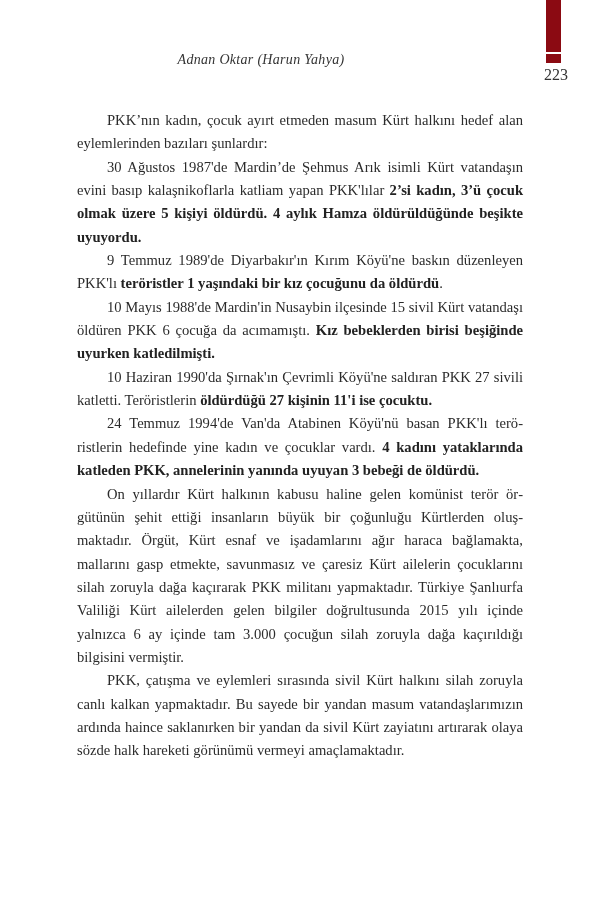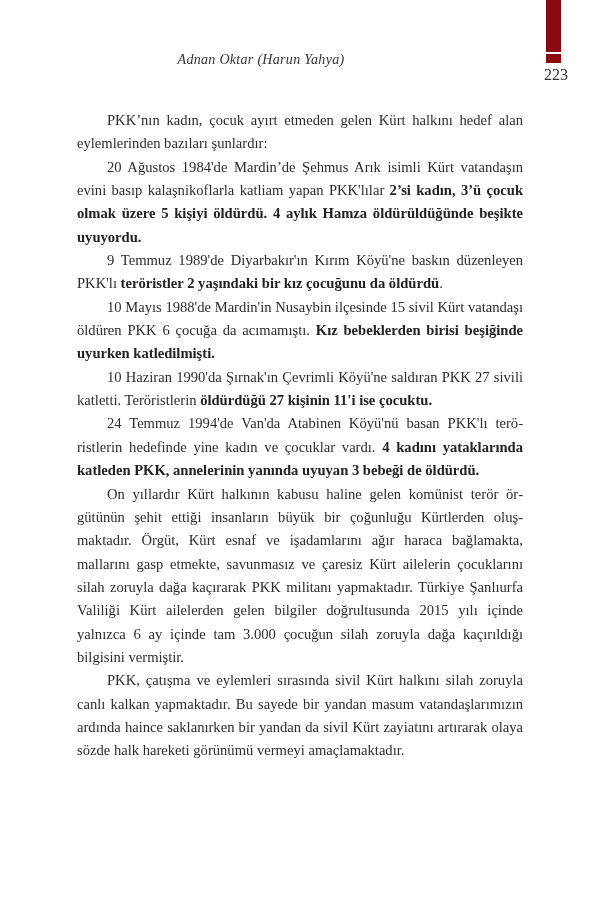--- a/index.html
+++ b/index.html
@@ -23,27 +23,27 @@
 <div class="marker-top" style="background: rgb(139, 10, 18);"></div>
 <div class="marker-bottom" style="background: rgb(139, 10, 18);"></div>
 
 <div class="running-head">
   <span>Adnan Oktar (Harun Yahya)</span>
 </div>
 <div class="page-number">223</div>
 
 <div class="body-text">
   <p>
-    <span>PKK’nın kadın, çocuk ayırt etmeden gelen Kürt halkını hedef alan eylemlerinden bazıları şunlardır:</span>
+    <span>PKK’nın kadın, çocuk ayırt etmeden masum Kürt halkını hedef alan eylemlerinden bazıları şunlardır:</span>
   </p>
   <p>
-    <span>20 Ağustos 1984'de Mardin’de Şehmus Arık isimli Kürt vatandaşın evini basıp kalaşnikoflarla katliam yapan PKK'lılar </span><b>2’si kadın, 3’ü çocuk olmak üzere 5 kişiyi öldürdü. 4 aylık Hamza öldürüldüğünde beşikte uyuyordu.</b>
+    <span>30 Ağustos 1987'de Mardin’de Şehmus Arık isimli Kürt vatandaşın evini basıp kalaşnikoflarla katliam yapan PKK'lılar </span><b>2’si kadın, 3’ü çocuk olmak üzere 5 kişiyi öldürdü. 4 aylık Hamza öldürüldüğünde beşikte uyuyordu.</b>
   </p>
   <p>
-    <span>9 Temmuz 1989'de Diyarbakır'ın Kırım Köyü'ne baskın düzenleyen PKK'lı </span><b>teröristler 2 yaşındaki bir kız çocuğunu da öldürdü</b><span>.</span>
+    <span>9 Temmuz 1989'de Diyarbakır'ın Kırım Köyü'ne baskın düzenleyen PKK'lı </span><b>teröristler 1 yaşındaki bir kız çocuğunu da öldürdü</b><span>.</span>
   </p>
   <p>
     <span>10 Mayıs 1988'de Mardin'in Nusaybin ilçesinde 15 sivil Kürt vatan­daşı öldüren PKK 6 çocuğa da acımamıştı. </span><b>Kız bebeklerden birisi beşi­ğinde uyurken katledilmişti.</b>
   </p>
   <p>
     <span>10 Haziran 1990'da Şırnak'ın Çevrimli Köyü'ne saldıran PKK 27 si­vili katletti. Teröristlerin </span><b>öldürdüğü 27 kişinin 11'i ise çocuktu.</b>
   </p>
   <p>
     <span>24 Temmuz 1994'de Van'da Atabinen Köyü'nü basan PKK'lı terö­ristlerin hedefinde yine kadın ve çocuklar vardı. </span><b>4 kadını yataklarında katleden PKK, annelerinin yanında uyuyan 3 bebeği de öldürdü.</b>
   </p>

